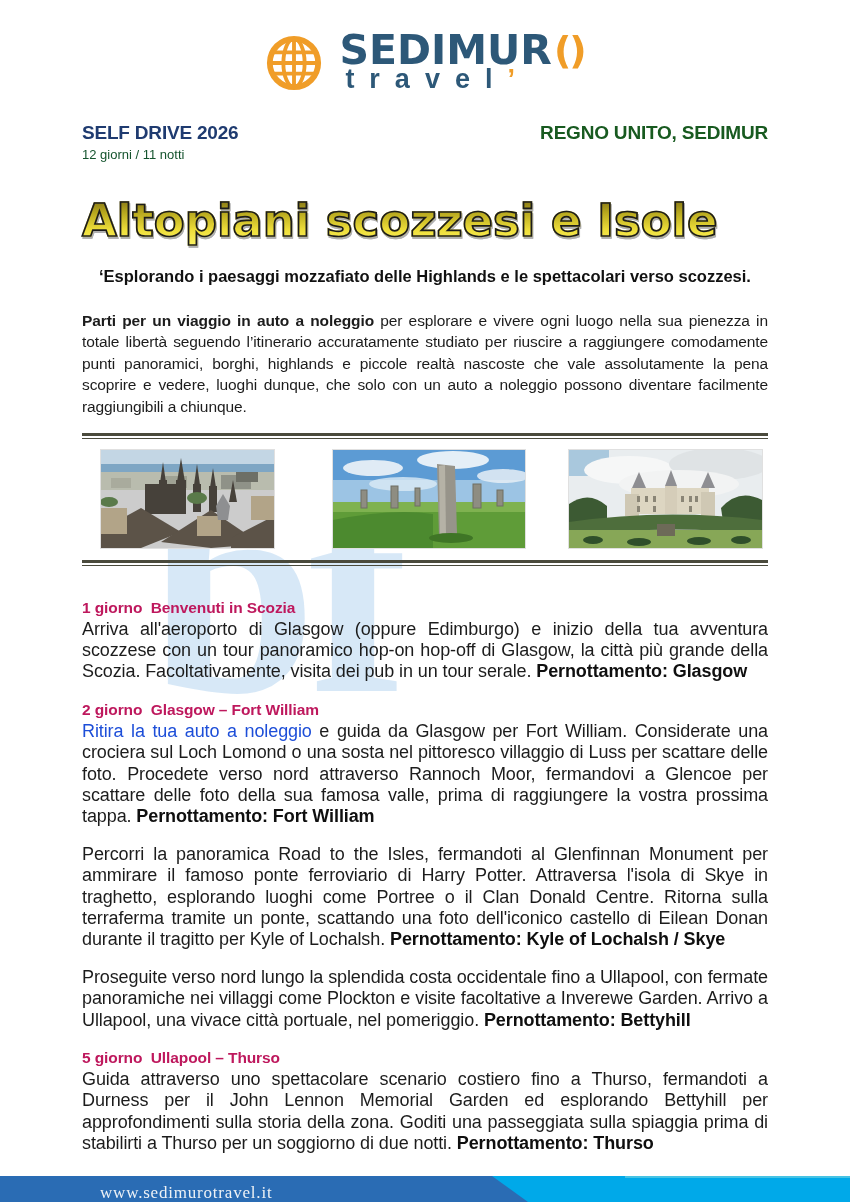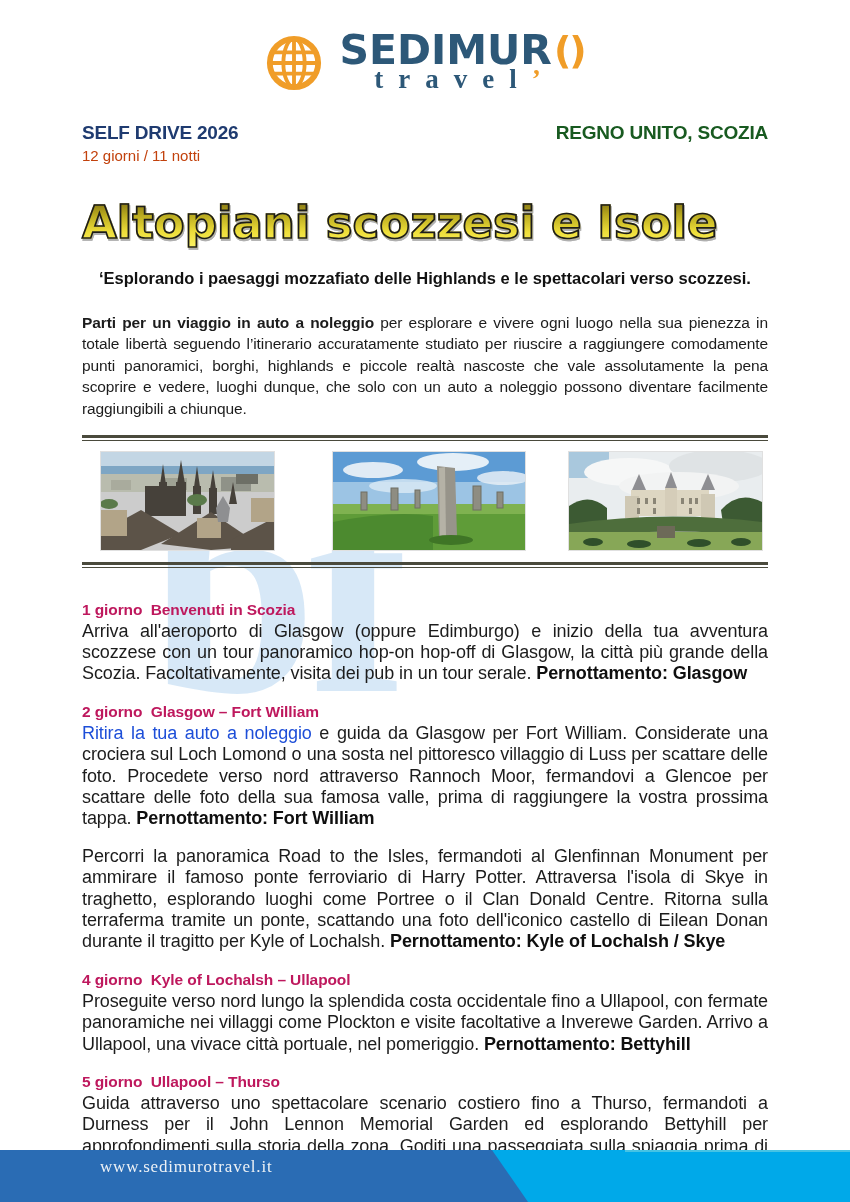--- a/index.html
+++ b/index.html
@@ -13,29 +13,29 @@
     color:rgba(149,195,233,0.38);letter-spacing:-8px;user-select:none;}
 
   
   .logo-wrap{display:flex;justify-content:center;align-items:flex-start;padding-top:30px;height:80px;}
   .logo-inner{display:flex;align-items:flex-start;}
   .globe{width:58px;height:58px;margin-top:4px;}
   .brand-col{margin-left:16px;}
   .brand-line{font-family:"DejaVu Sans",sans-serif;font-weight:bold;font-size:41px;line-height:40px;
     color:#2d5878;letter-spacing:0px;display:flex;align-items:center;}
   .brand-mark{color:#f09d28;font-size:38px;margin-left:2px;letter-spacing:-2px;font-weight:bold;}
-  .brand-sub{font-family:Liberation Serif, serif;font-weight:bold;font-size:27px;line-height:26px;
-    color:#2d5878;letter-spacing:15px;margin-left:6px;margin-top:-4px;text-align:center;}
+  .brand-sub{font-family:Liberation Sans, sans-serif;font-weight:bold;font-size:27px;line-height:26px;
+    color:#2d5878;letter-spacing:15px;margin-left:6px;margin-top:-4px;}
   .brand-sub .curl{color:#f09d28;}
 
   
   .hdr-row{display:flex;justify-content:space-between;margin-top:12px;align-items:center;}
   .hdr-left{font-size:19px;font-weight:bold;color:#1f3b70;letter-spacing:-0.2px;}
   .hdr-right{font-size:19px;font-weight:bold;color:#185a20;letter-spacing:-0.2px;}
-  .duration{font-size:15px;margin-top:3px;color:#c2410c;}
+  .duration{font-size:13px;margin-top:3px;color:#14532d;}
 
   
   .hero-title{margin-top:32px;text-align:left;font-family:"DejaVu Sans",sans-serif;
     font-size:45px;font-weight:bold;letter-spacing:0px;
     background:linear-gradient(180deg,#6f5f10 0%,#b7a81e 35%,#eede3a 68%,#fbf468 100%);
     -webkit-background-clip:text;background-clip:text;color:transparent;
     -webkit-text-stroke:1.7px #1c1c1c;
     filter:drop-shadow(1.5px 2px 0 rgba(80,80,80,0.45));}
   .hero-sub{margin-top:20px;text-align:center;font-size:16.5px;font-weight:bold;color:#111;}
   .intro{margin-top:24px;font-size:15.5px;line-height:21.4px;text-align:justify;letter-spacing:-0.1px;}
@@ -52,21 +52,21 @@
 
   
   .days{margin-top:31px;}
   .day{margin-bottom:16px;}
   .day-h{font-size:15.5px;font-weight:bold;color:#be185d;line-height:22px;letter-spacing:-0.1px;}
   .day-p{font-size:18px;line-height:21.4px;text-align:justify;letter-spacing:-0.1px;color:#1c1c1c;}
   .rental-link{color:#1d4ed8;cursor:pointer;}
   .overnight{font-weight:bold;color:#0f0f0f;}
 
   
-  .footer{position:absolute;z-index:3;left:0;bottom:0;width:850px;height:52px;background:#00a9e9;}
+  .footer{position:absolute;z-index:3;left:0;bottom:0;width:850px;height:26px;background:#00a9e9;}
   .footer-dark{position:absolute;left:0;top:0;height:100%;width:530px;background:#2a6cb4;
     clip-path:polygon(0 0,492px 0,528px 100%,0 100%);}
   .footer-hl{position:absolute;right:0;top:0;width:225px;height:2px;background:#57c9e2;opacity:.8;}
   .footer-url{position:absolute;left:100px;top:7px;font-family:"Liberation Serif",serif;
     font-size:17px;letter-spacing:0.8px;color:#eef2f6;}
 </style>
 </head>
 <body>
 
 <div class="page">
@@ -90,21 +90,21 @@
             <span>SEDIMUR</span>
               <span class="brand-mark">()</span>
           </div>
           <div class="brand-sub"><span>travel</span><span class="curl">’</span></div>
         </div>
       </div>
     </div>
 
     <div class="hdr-row">
       <div class="hdr-left">SELF DRIVE 2026</div>
-      <div class="hdr-right">REGNO UNITO, SCOZIA</div>
+      <div class="hdr-right">REGNO UNITO, SEDIMUR</div>
     </div>
     <div class="duration">12 giorni  / 11 notti</div>
 
     <div class="hero-title">Altopiani scozzesi e Isole</div>
     <div class="hero-sub">‘Esplorando i paesaggi mozzafiato delle Highlands e le spettacolari verso scozzesi.</div>
     <p class="intro"><b>Parti per un viaggio in auto a noleggio</b><span> per esplorare e vivere ogni luogo nella sua pienezza in totale libertà seguendo l’itinerario accuratamente studiato per riuscire a raggiungere comodamente punti panoramici, borghi, highlands e piccole realtà nascoste che vale assolutamente la pena scoprire e vedere, luoghi dunque, che solo con un auto a noleggio possono diventare facilmente raggiungibili a chiunque.</span></p>
 
     <div class="rule"></div>
     <div class="photo-row">
 
@@ -223,21 +223,20 @@
       <div class="day">
         <div class="day-h">2 giorno&nbsp; Glasgow – Fort William</div>
         <div class="day-p"><span class="rental-link">Ritira la tua auto a noleggio</span><span> e guida da Glasgow per Fort William. Considerate una crociera sul Loch Lomond o una sosta nel pittoresco villaggio di Luss per scattare delle foto. Procedete verso nord attraverso Rannoch Moor, fermandovi a Glencoe per scattare delle foto della sua famosa valle, prima di raggiungere la vostra prossima tappa. </span><span class="overnight">Pernottamento: Fort William</span></div>
       </div>
 
       <div class="day">
         <div class="day-p"><span class="rental-link"></span><span>Percorri la panoramica Road to the Isles, fermandoti al Glenfinnan Monument per ammirare il famoso ponte ferroviario di Harry Potter. Attraversa l'isola di Skye in traghetto, esplorando luoghi come Portree o il Clan Donald Centre. Ritorna sulla terraferma tramite un ponte, scattando una foto dell'iconico castello di Eilean Donan durante il tragitto per Kyle of Lochalsh. </span><span class="overnight">Pernottamento: Kyle of Lochalsh / Skye</span></div>
       </div>
 
       <div class="day">
-        <div class="day-h">4 giorno&nbsp; Kyle of Lochalsh – Ullapool</div>
         <div class="day-p"><span class="rental-link"></span><span>Proseguite verso nord lungo la splendida costa occidentale fino a Ullapool, con fermate panoramiche nei villaggi come Plockton e visite facoltative a Inverewe Garden. Arrivo a Ullapool, una vivace città portuale, nel pomeriggio. </span><span class="overnight">Pernottamento: Bettyhill</span></div>
       </div>
 
       <div class="day">
         <div class="day-h">5 giorno&nbsp; Ullapool – Thurso</div>
         <div class="day-p"><span class="rental-link"></span><span>Guida attraverso uno spettacolare scenario costiero fino a Thurso, fermandoti a Durness per il John Lennon Memorial Garden ed esplorando Bettyhill per approfondimenti sulla storia della zona. Goditi una passeggiata sulla spiaggia prima di stabilirti a Thurso per un soggiorno di due notti. </span><span class="overnight">Pernottamento: Thurso</span></div>
       </div>
 
     </div>
   </div>

